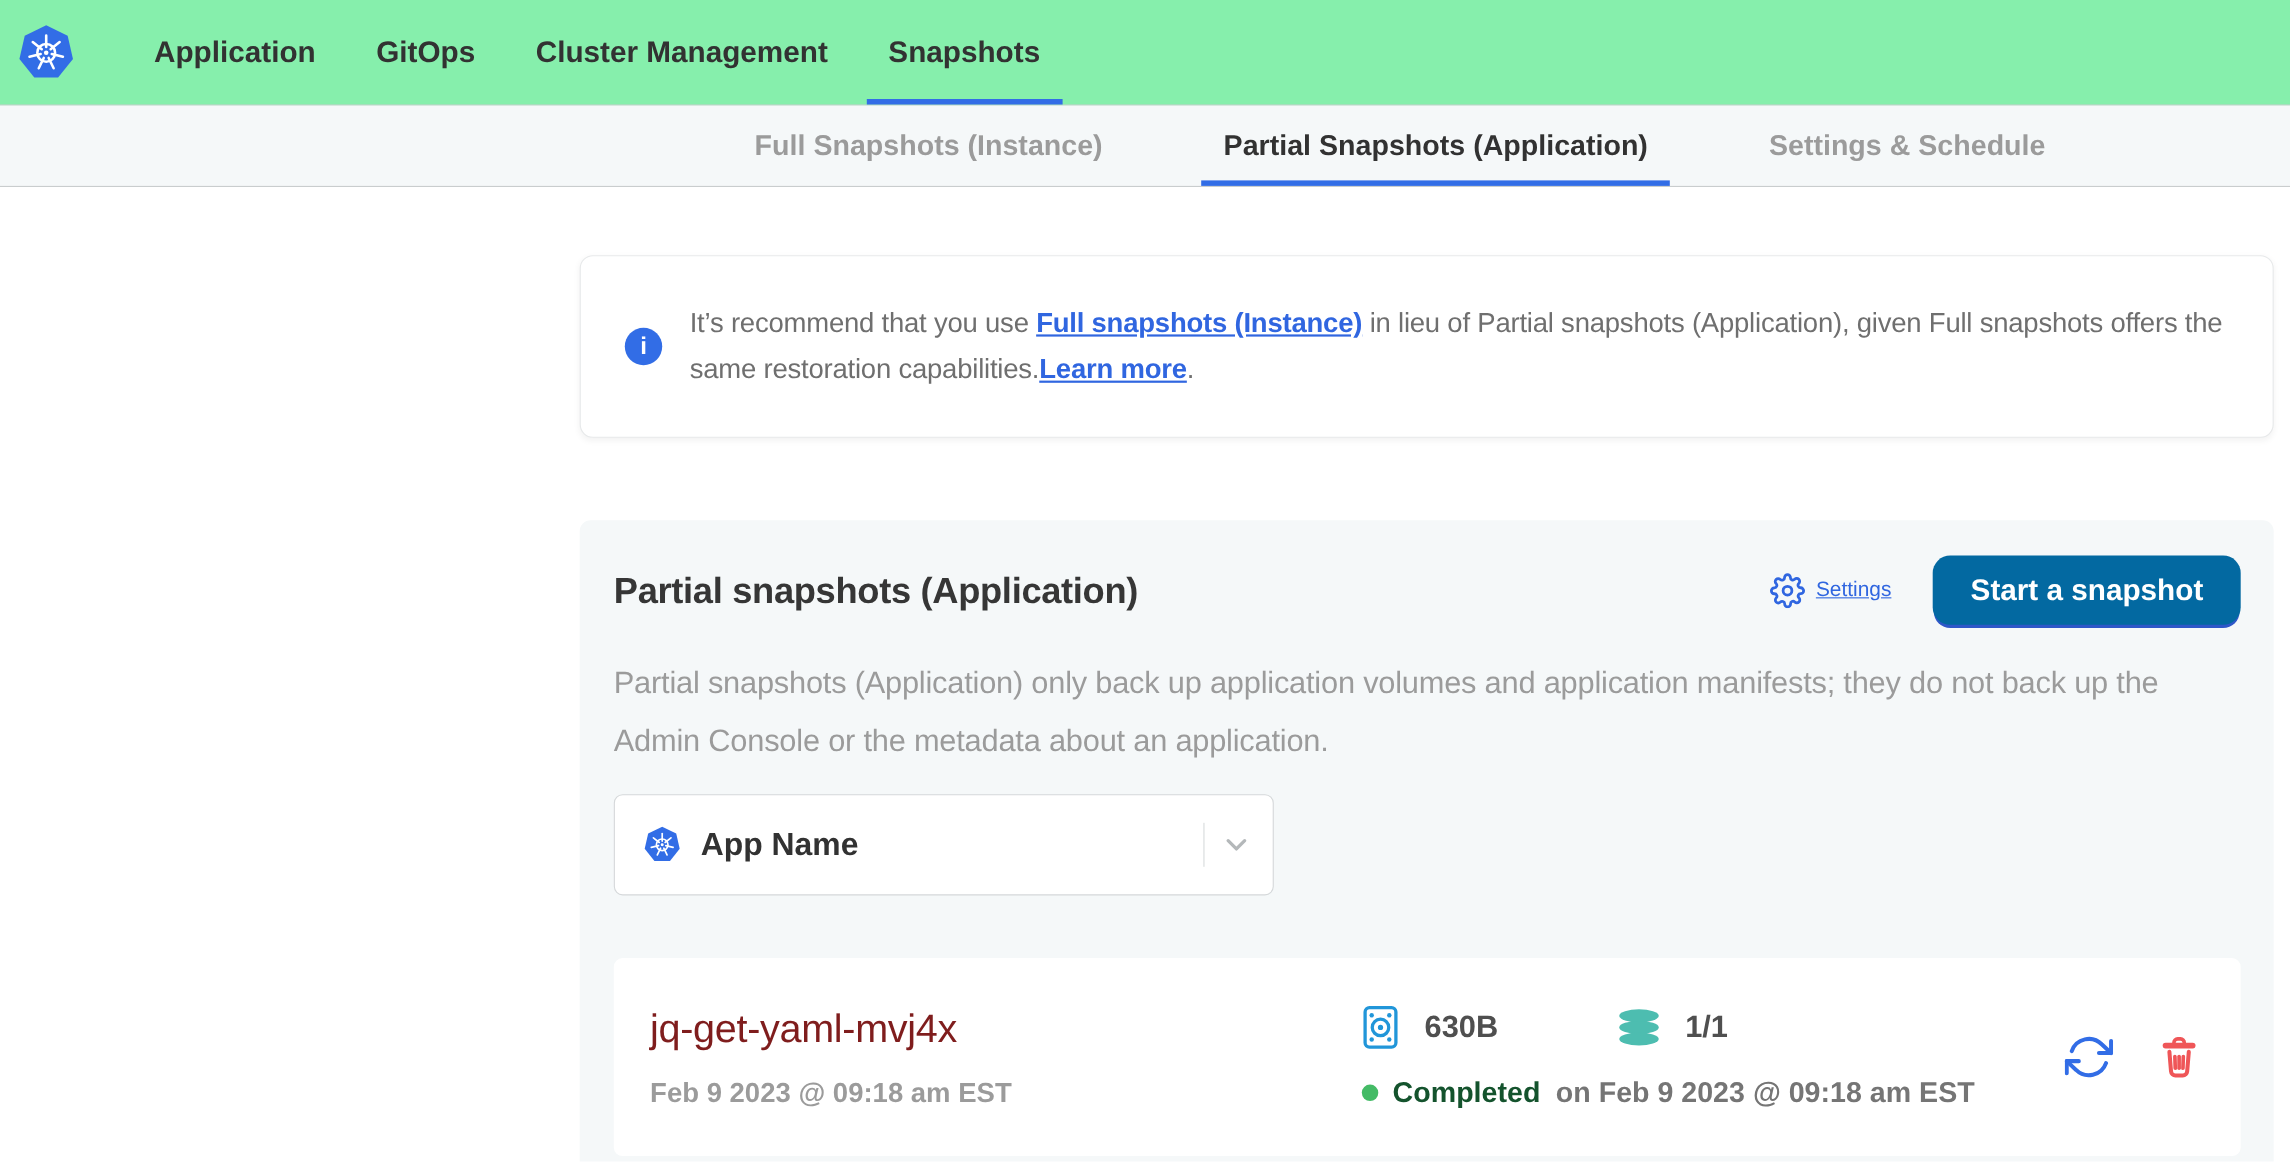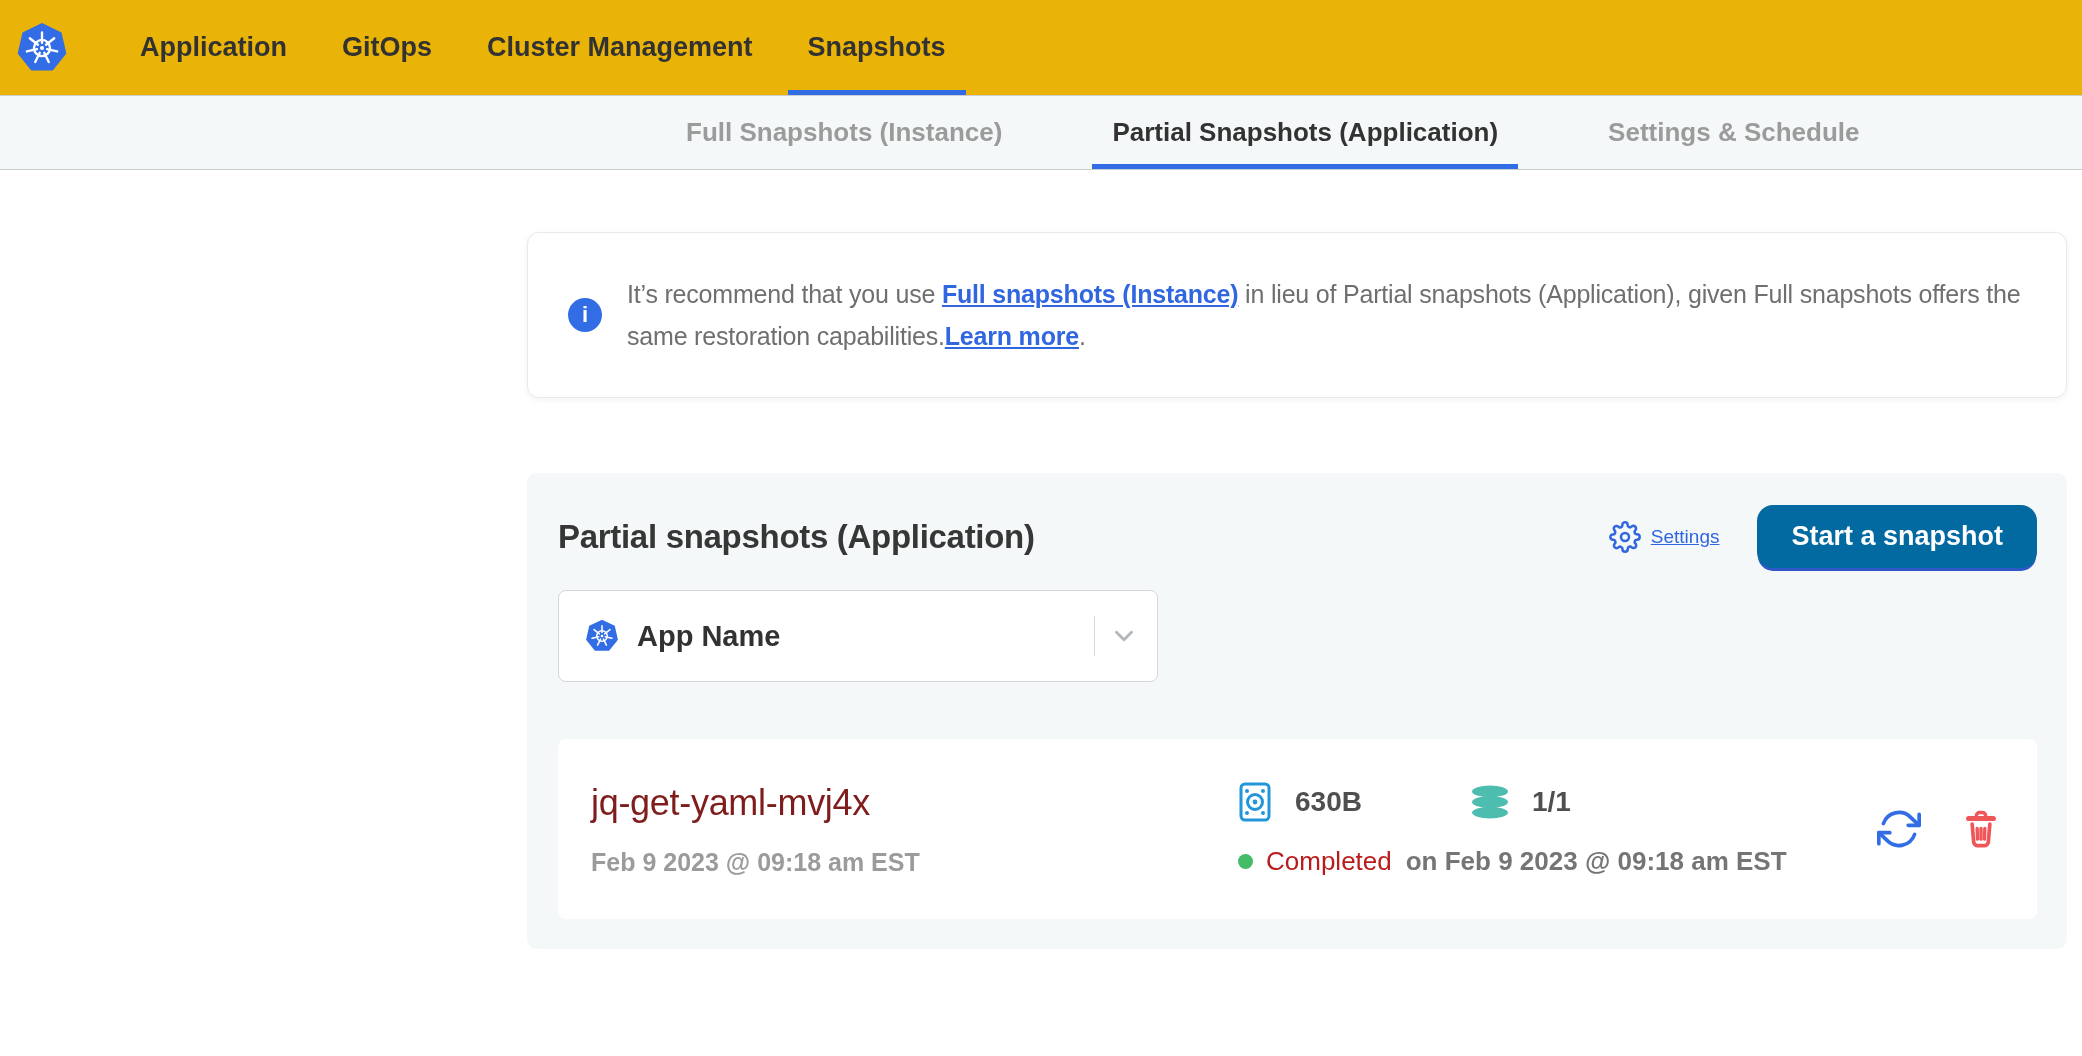--- a/index.html
+++ b/index.html
@@ -1,20 +1,20 @@
 <!DOCTYPE html>
 <html><head>
 <meta charset="utf-8">
 <style>
   * { margin:0; padding:0; box-sizing:border-box; }
   html,body { width:2082px; height:1056px; background:#ffffff; overflow:hidden;
               font-family:"Liberation Sans", sans-serif; }
 
   
-  .header { height:96px; background:#eab308; border-bottom:1px solid #c9cdce;
+  .header { height:96px; background:#86efac; border-bottom:1px solid #c9cdce;
             display:flex; align-items:stretch; padding-left:16px; }
   .logo-wrap { display:flex; align-items:center; margin-right:52px; }
   .logo-wrap svg { width:52px; height:52px; }
   .main-nav { display:flex; align-items:stretch; gap:15px; }
   .nav-item { display:flex; align-items:center; padding:0 20px;
               font-size:27px; font-weight:700; color:#323232; cursor:pointer;
               border-bottom:5px solid transparent; border-top:5px solid transparent; }
   .nav-item.active { border-bottom-color:#326de6; }
 
   
@@ -69,21 +69,21 @@
   .snap-left { width:647px; display:flex; flex-direction:column; }
   .snap-name { font-size:36px; font-weight:400; color:#7f1d1d; letter-spacing:-0.3px; }
   .snap-date { margin-top:24px; font-size:25px; font-weight:700; color:#9b9b9b; }
   .snap-mid { display:flex; flex-direction:column; gap:24px; }
   .mid-row1 { display:flex; align-items:center; }
   .metric { display:flex; align-items:center; gap:23px; }
   .metric-volumes { margin-left:109px; }
   .metric-value { font-size:28px; font-weight:700; color:#4f4f4f; }
   .mid-row2 { display:flex; align-items:center; }
   .status-dot { width:15px; height:15px; border-radius:50%; background:#44bb66; }
-  .status-label { margin-left:13px; font-size:26px; font-weight:400; color:#b91c1c; }
+  .status-label { margin-left:13px; font-size:26px; font-weight:700; color:#14532d; }
   .status-detail { margin-left:14px; font-size:26px; font-weight:700; color:#757575; }
   .snap-actions { margin-left:auto; display:flex; align-items:center; gap:40px; }
   .icon-btn { background:none; border:none; cursor:pointer; padding:0; display:flex; }
   .icon-btn svg { display:block; }
 </style>
 </head>
 <body>
 
 <svg width="0" height="0" style="position:absolute">
   <defs>
@@ -138,20 +138,21 @@
     <div class="settings-link">
       <svg viewBox="0 0 24 24" fill="none" stroke="#3066e0" stroke-width="1.9" stroke-linecap="round" stroke-linejoin="round">
         <circle cx="12" cy="12" r="3"></circle>
         <path d="M19.4 15a1.65 1.65 0 0 0 .33 1.82l.06.06a2 2 0 0 1 0 2.83 2 2 0 0 1-2.83 0l-.06-.06a1.65 1.65 0 0 0-1.82-.33 1.65 1.65 0 0 0-1 1.51V21a2 2 0 0 1-2 2 2 2 0 0 1-2-2v-.09A1.65 1.65 0 0 0 9 19.4a1.65 1.65 0 0 0-1.82.33l-.06.06a2 2 0 0 1-2.83 0 2 2 0 0 1 0-2.83l.06-.06a1.65 1.65 0 0 0 .33-1.82 1.65 1.65 0 0 0-1.51-1H3a2 2 0 0 1-2-2 2 2 0 0 1 2-2h.09A1.65 1.65 0 0 0 4.6 9a1.65 1.65 0 0 0-.33-1.82l-.06-.06a2 2 0 0 1 0-2.83 2 2 0 0 1 2.83 0l.06.06a1.65 1.65 0 0 0 1.82.33H9a1.65 1.65 0 0 0 1-1.51V3a2 2 0 0 1 2-2 2 2 0 0 1 2 2v.09a1.65 1.65 0 0 0 1 1.51 1.65 1.65 0 0 0 1.82-.33l.06-.06a2 2 0 0 1 2.83 0 2 2 0 0 1 0 2.83l-.06.06a1.65 1.65 0 0 0-.33 1.82V9a1.65 1.65 0 0 0 1.51 1H21a2 2 0 0 1 2 2 2 2 0 0 1-2 2h-.09a1.65 1.65 0 0 0-1.51 1z"></path>
       </svg>
       <span class="settings-label">Settings</span>
     </div>
     <button class="start-btn">Start a snapshot</button>
   </div>
 
+  <div class="panel-desc">Partial snapshots (Application) only back up application volumes and application manifests; they do not back up the Admin Console or the metadata about an application.</div>
 
   <div class="dropdown">
     <svg class="kube-badge" viewBox="0 0 100 100">
         <use href="#kube-logo"></use>
       </svg>
     <span class="dropdown-label">App Name</span>
     <div class="dropdown-divider"></div>
     <svg class="chev" viewBox="0 0 24 24" fill="none" stroke="#b4b8ba" stroke-width="2.4" stroke-linecap="round" stroke-linejoin="round">
       <polyline points="6 9 12 15 18 9"></polyline>
     </svg>

